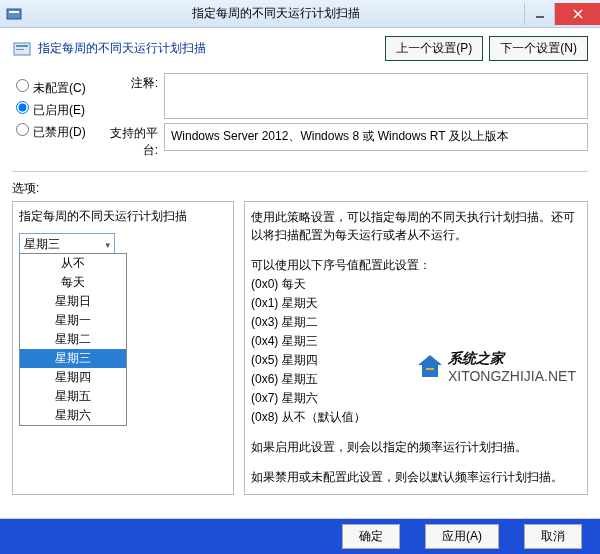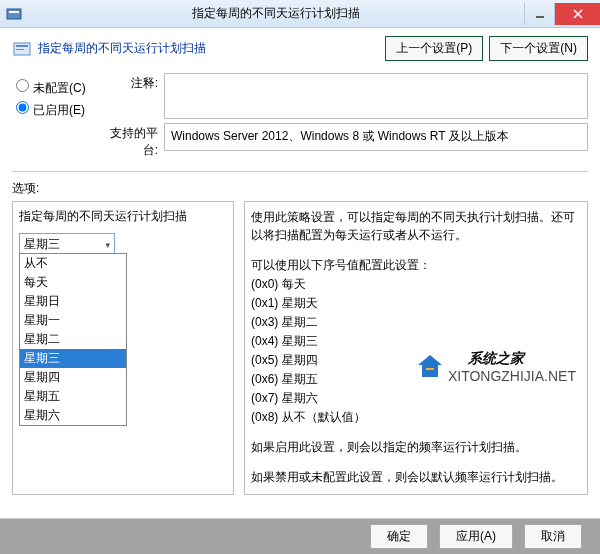--- a/index.html
+++ b/index.html
@@ -42,30 +42,30 @@
 .lower { display: flex; gap: 10px; height: 294px; }
 .options-panel { width: 222px; border: 1px solid #bbb; padding: 6px; overflow: auto; }
 .help-panel { flex: 1; border: 1px solid #bbb; padding: 6px; overflow: auto; line-height: 1.5; }
 .help-panel p { margin-bottom: 12px; }
 .help-panel .codes div { margin: 1px 0; }
 
 .select-wrap { position: relative; display: inline-block; }
 .select-box { width: 96px; border: 1px solid #7aa7d8; background: #fff; padding: 2px 4px; display: flex; justify-content: space-between; align-items: center; cursor: pointer; }
 .select-box .arrow { font-size: 9px; color: #555; }
 .dropdown { position: absolute; top: 20px; left: 0; width: 108px; border: 1px solid #888; background: #fff; z-index: 10; }
-.dropdown div { padding: 1px 4px; cursor: pointer; }
+.dropdown div { padding: 1px 4px; cursor: pointer; text-align: center; }
 .dropdown div.sel { background: #2a7fd4; color: #fff; }
 
 .watermark { position: absolute; right: 24px; top: 350px; display: flex; align-items: center; gap: 4px; opacity: 0.95; pointer-events: none; }
 .watermark .logo { width: 28px; height: 28px; }
 .watermark .txt { text-align: left; }
-.watermark .cn { font-size: 14px; font-weight: bold; font-style: italic; margin-left: 20px; }
+.watermark .cn { font-size: 14px; font-weight: bold; font-style: italic; }
 .watermark .en { font-size: 14px; color: #444; }
 
-.footer { position: absolute; bottom: 0; left: 0; right: 0; height: 36px; border-top: 1px solid #ccc; display: flex; justify-content: flex-end; align-items: center; gap: 11px; padding-right: 18px; background: #a3a3a3; }
+.footer { position: absolute; bottom: 0; left: 0; right: 0; height: 36px; border-top: 1px solid #ccc; display: flex; justify-content: flex-end; align-items: center; gap: 25px; padding-right: 18px; background: #1d4ed8; }
 button.foot { padding: 3px 16px; border: 1px solid #aaa; background: #f7f7f7; cursor: pointer; }
 </style>
 </head>
 <body>
 
 <div class="titlebar">
   <svg class="icon" viewBox="0 0 16 16">
       <rect x="1" y="3" width="14" height="10" fill="#5a8cc7" stroke="#2a5a8a"></rect>
       <rect x="3" y="5" width="10" height="2" fill="#fff"></rect>
     </svg>
@@ -97,20 +97,21 @@
       <button class="nav">上一个设置(P)</button>
       <button class="nav">下一个设置(N)</button>
     </div>
   </div>
 
   <div class="upper">
     <div class="left">
       <div class="radios">
         <label><input type="radio" name="st" style=""><span>未配置(C)</span></label>
         <label><input type="radio" name="st" checked="" style=""><span>已启用(E)</span></label>
+        <label><input type="radio" name="st" style=""><span>已禁用(D)</span></label>
       </div>
     </div>
     <div class="right">
       <div class="form-row">
         <div class="lbl">注释:</div>
         <textarea style=""></textarea>
       </div>
       <div class="form-row">
         <div class="lbl">支持的平台:</div>
         <div class="platform">Windows Server 2012、Windows 8 或 Windows RT 及以上版本</div>

